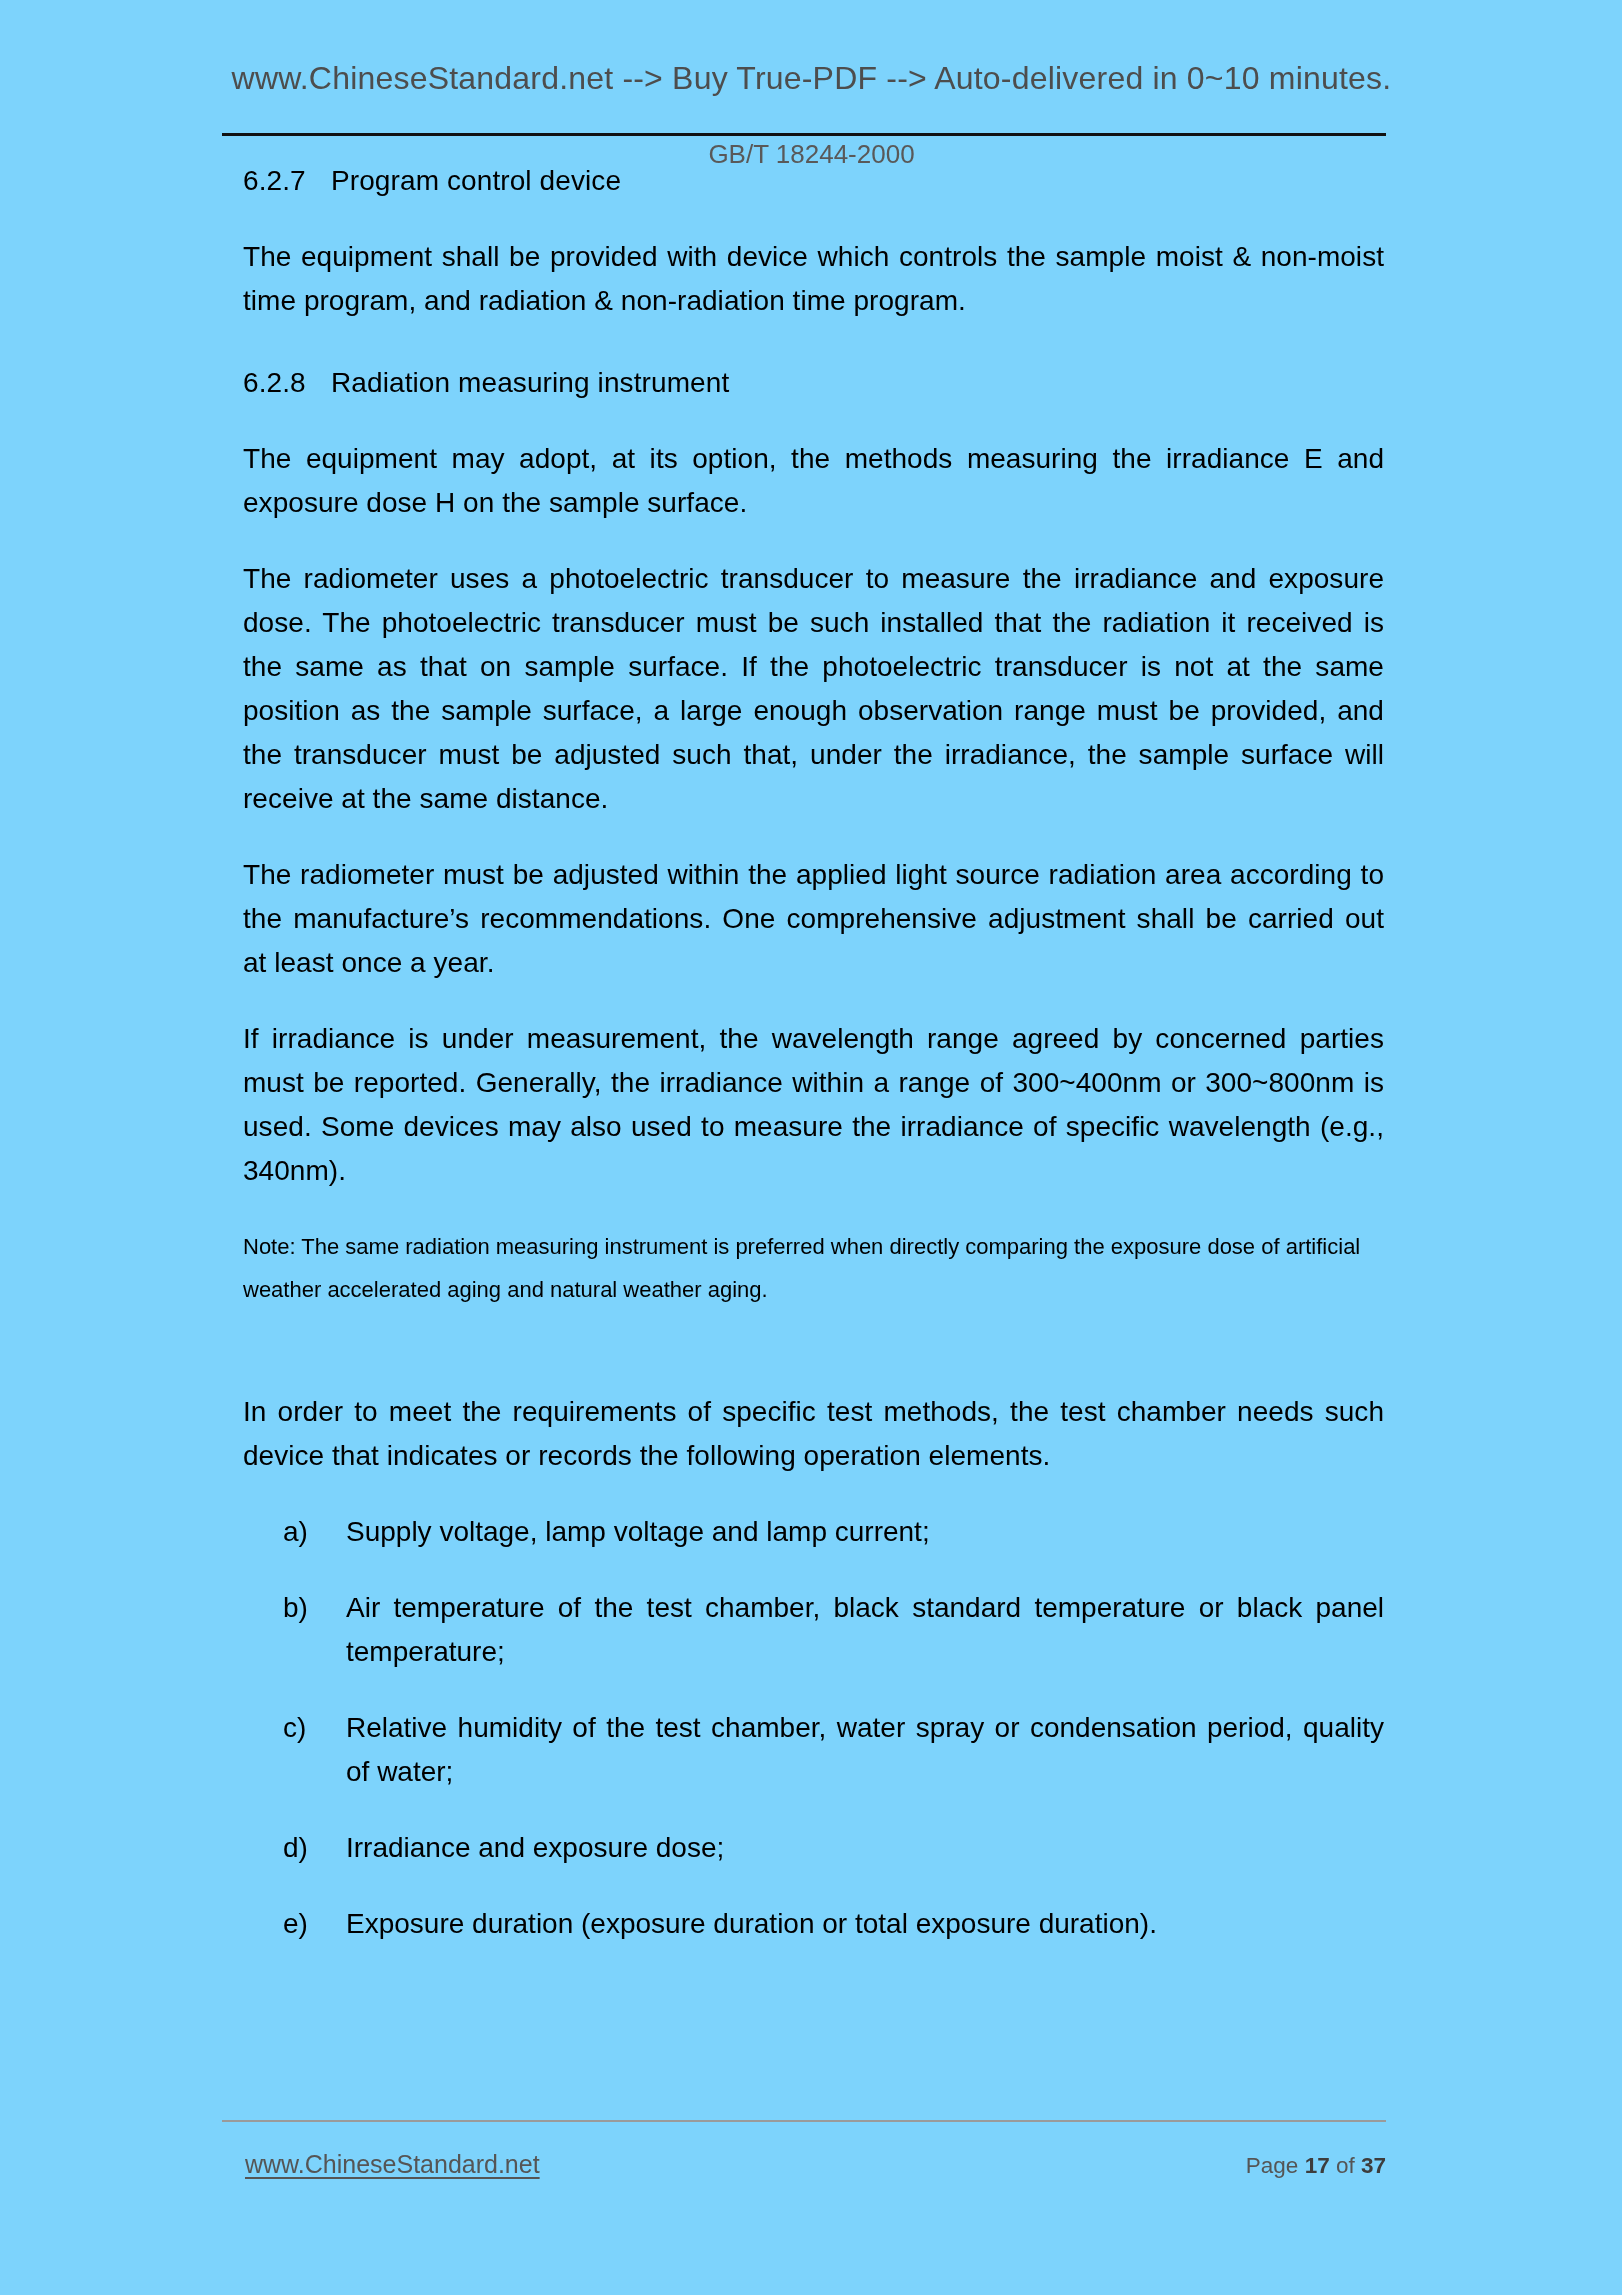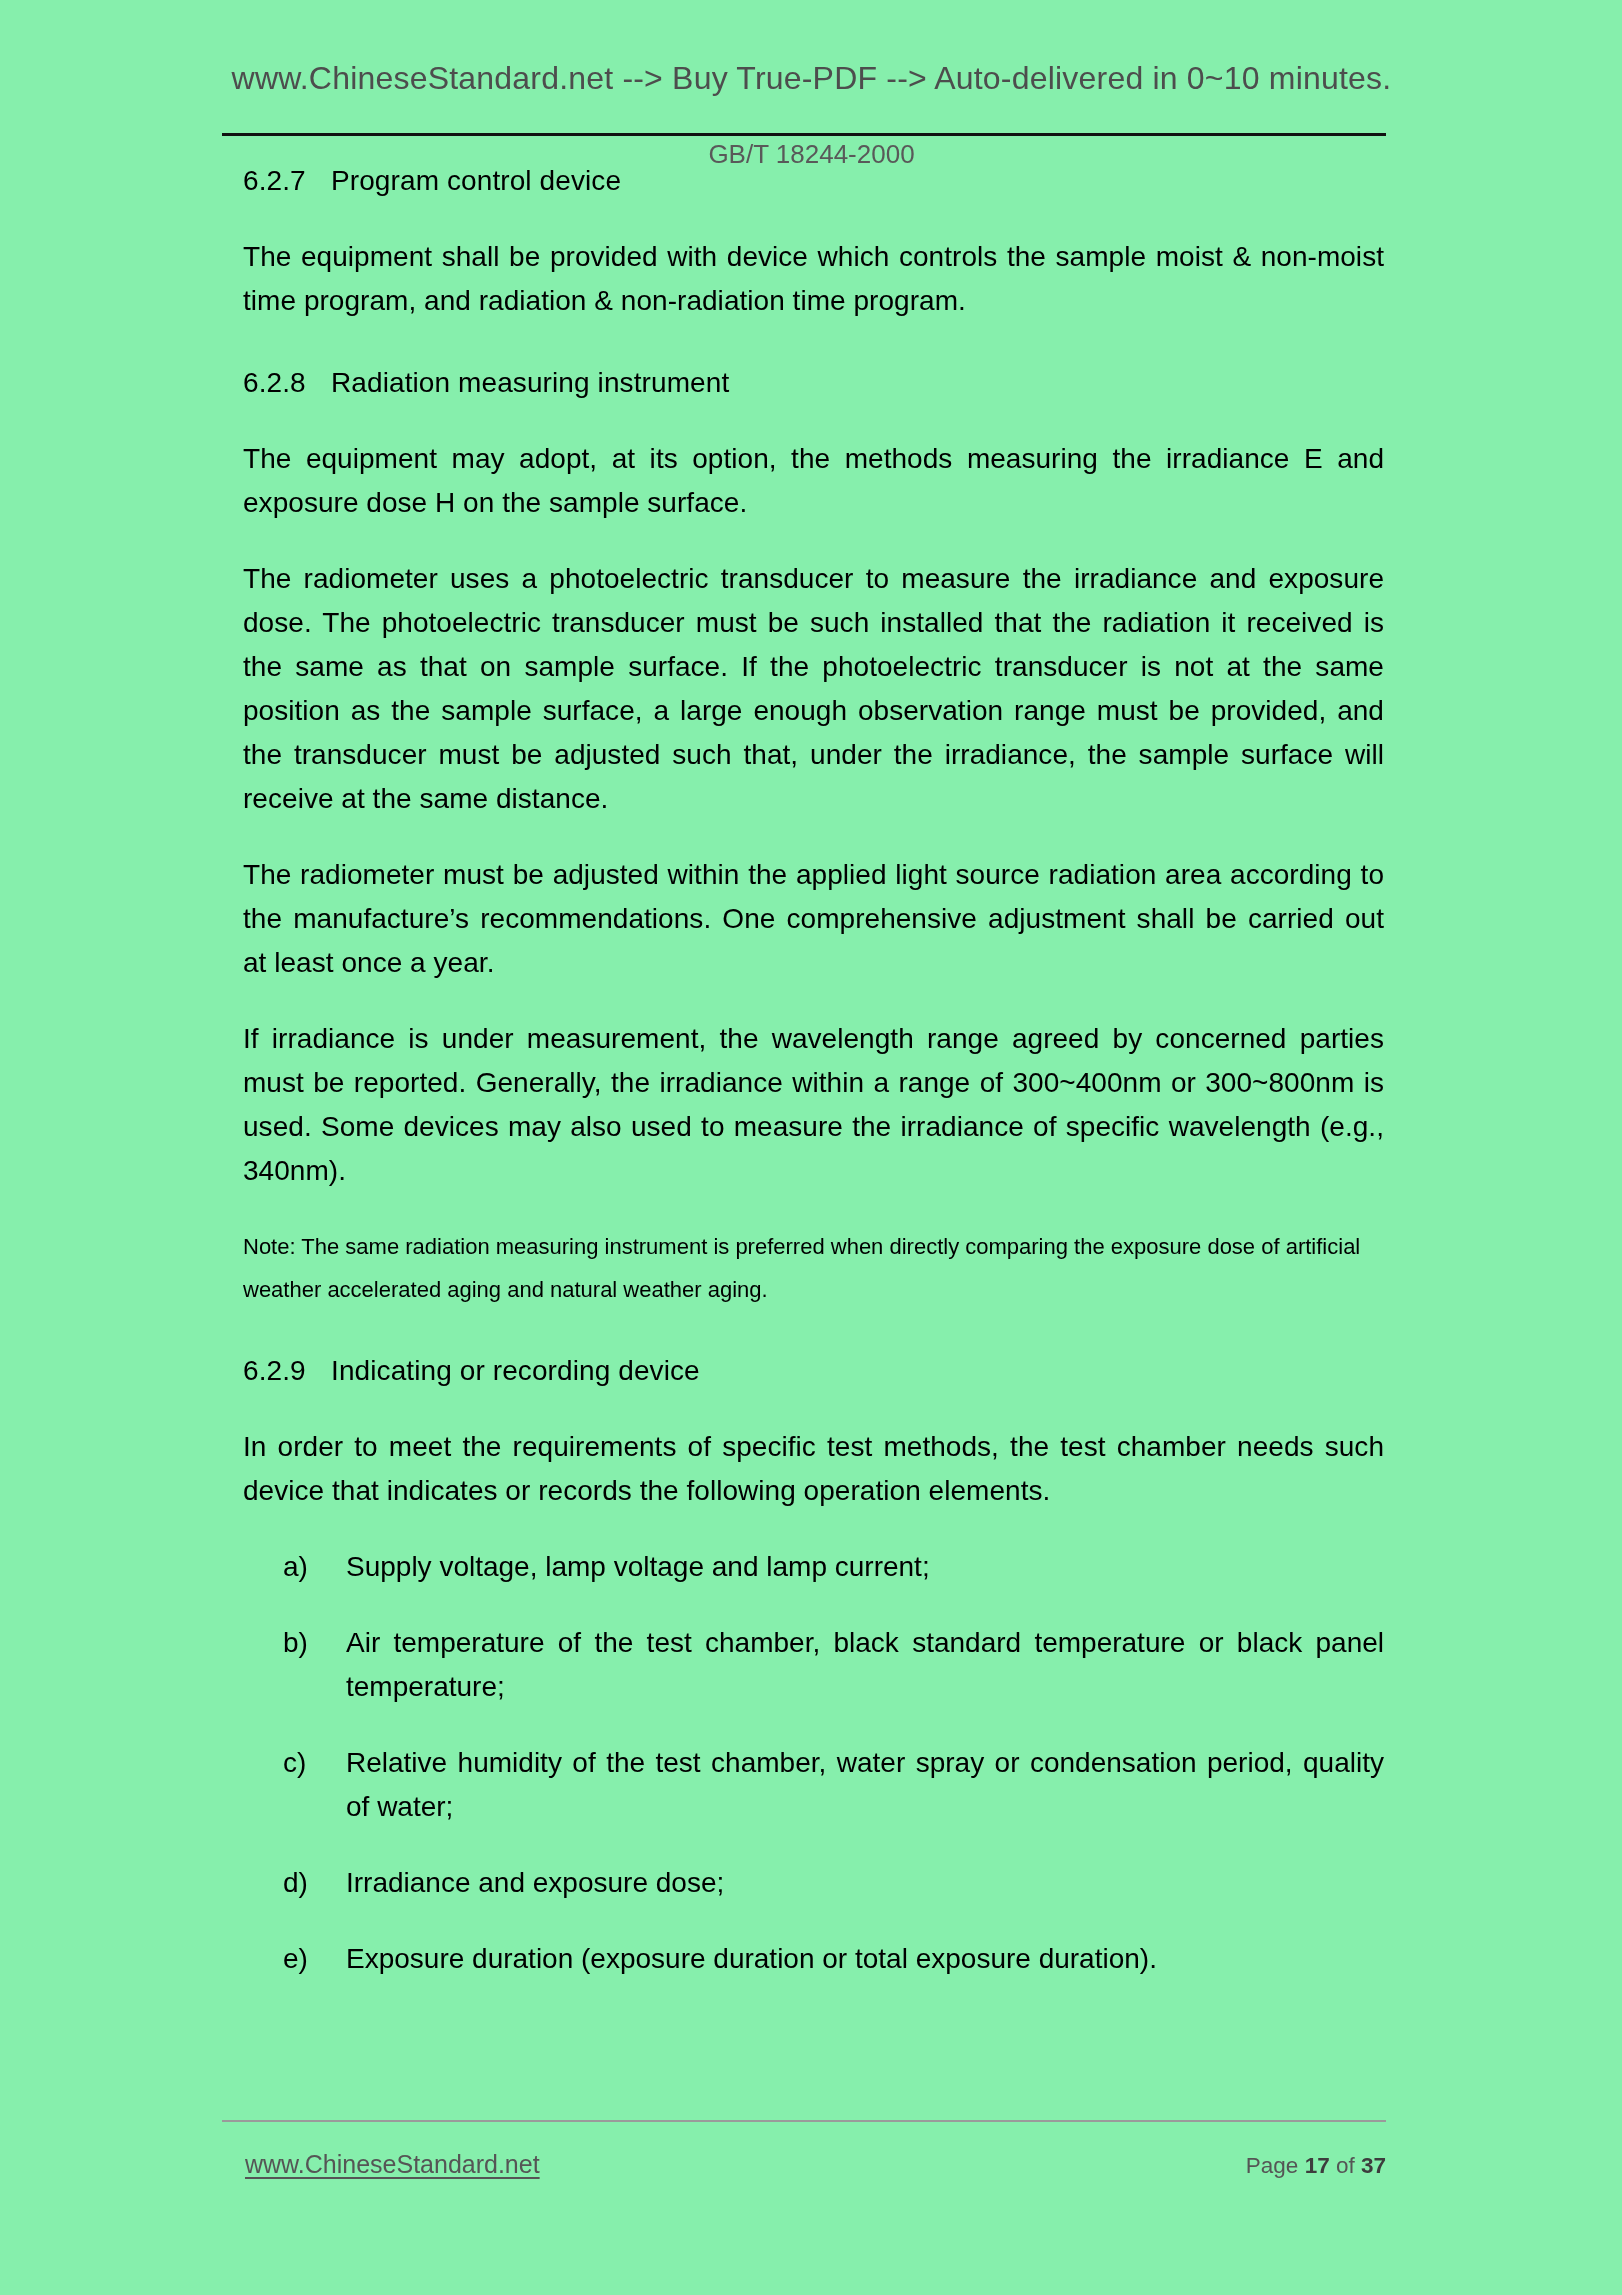--- a/index.html
+++ b/index.html
@@ -12,21 +12,21 @@
     height: 2295px;
     font-family: "Liberation Sans", sans-serif;
     color: #000000;
     -webkit-font-smoothing: antialiased;
   }
   .page {
     position: relative;
     width: 1623px;
     height: 2295px;
     box-sizing: border-box;
-    background: #86efac;
+    background: #7dd3fc;
     overflow: hidden;
   }
 
   
   .watermark {
     position: absolute;
     top: 60px;
     left: 0;
     width: 1623px;
     text-align: center;
@@ -182,23 +182,20 @@
     <p class="body">The radiometer must be adjusted within the applied light source radiation area according to the manufacture’s recommendations. One comprehensive adjustment shall be carried out at least once a year.</p>
 
     <div class="gap-sm"></div>
     <p class="body">If irradiance is under measurement, the wavelength range agreed by concerned parties must be reported. Generally, the irradiance within a range of 300~400nm or 300~800nm is used. Some devices may also used to measure the irradiance of specific wavelength (e.g., 340nm).</p>
 
     <div class="gap-sm"></div>
     <p class="note">Note: The same radiation measuring instrument is preferred when directly comparing the exposure dose of artificial weather accelerated aging and natural weather aging.</p>
 
     <div class="gap-lg"></div>
 
-    <h2 class="sec">
-      <span class="num">6.2.9</span><span>Indicating or recording device</span>
-    </h2>
     <div class="gap-md"></div>
     <p class="body">In order to meet the requirements of specific test methods, the test chamber needs such device that indicates or records the following operation elements.</p>
 
     <div class="gap-sm"></div>
 
     <div class="list-wrap">
       <ol class="alpha">
         <li>
           <span class="marker">a)</span>
           <span>Supply voltage, lamp voltage and lamp current;</span>

